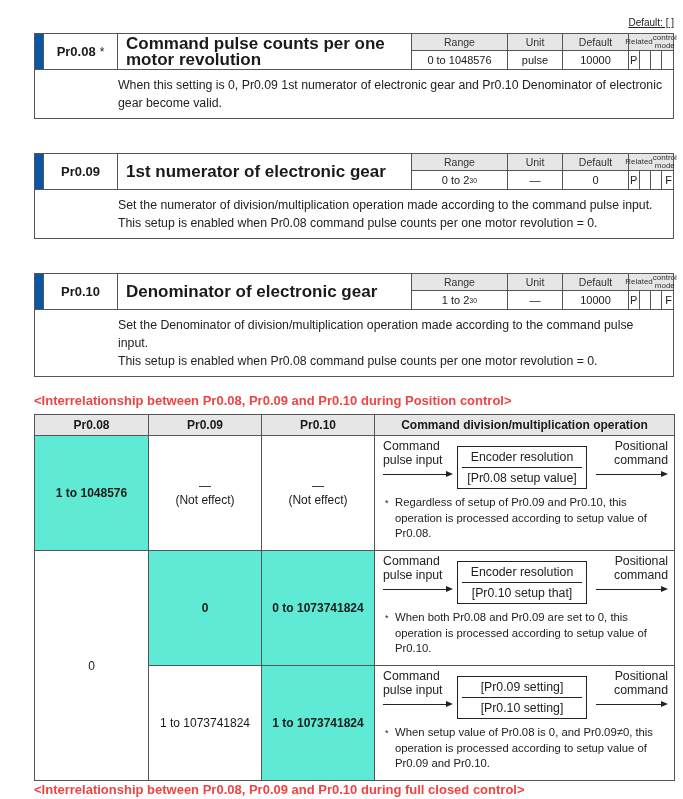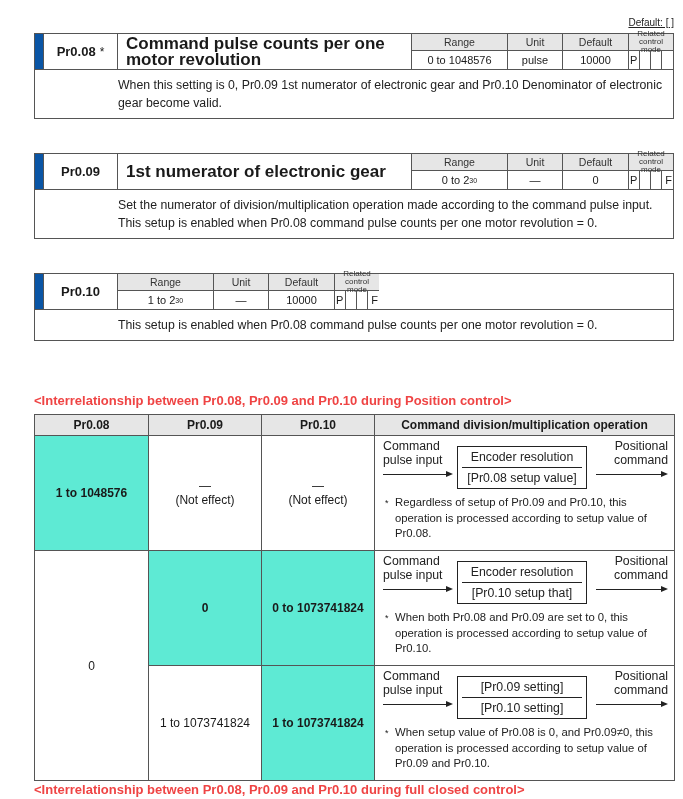--- a/index.html
+++ b/index.html
@@ -9,21 +9,21 @@
     .default-note { position: absolute; left: 600px; top: 17px; width: 74px; text-align: right; font-size: 10px; color: #222; text-decoration: underline; }
 
     .param { position: absolute; left: 34px; width: 640px; border: 1px solid #555; }
     .param-head { display: flex; height: 36px; border-bottom: 1px solid #555; }
     .param-accent { width: 9px; background: #0a55a5; border-right: 1px solid #555; }
     .param-id { width: 74px; display: flex; align-items: center; justify-content: center; font-weight: bold; font-size: 13px; border-right: 1px solid #555; }
     .param-id .star { font-weight: normal; font-size: 12px; margin-left: 4px; }
     .param-name { flex: 1; display: flex; align-items: center; padding-left: 8px; font-weight: bold; font-size: 17px; line-height: 16px; border-right: 1px solid #555; }
     .param-grid { display: grid; grid-template-columns: 96px 55px 66px 11px 11px 11px 11px; grid-template-rows: 17px 18px; }
     .gh { background: #e6e6e6; font-size: 10.5px; color: #333; display: flex; align-items: center; justify-content: center; border-right: 1px solid #555; border-bottom: 1px solid #555; }
-    .gh.rel { grid-column: 4 / span 4; font-size: 8px; line-height: 8px; text-align: center; border-right: none; flex-direction: column; }
+    .gh.rel { grid-column: 4 / span 4; font-size: 8px; line-height: 8px; text-align: center; border-right: none; flex-direction: row; }
     .gv { font-size: 11px; display: flex; align-items: center; justify-content: center; border-right: 1px solid #555; }
     .gv.mode { font-size: 11px; justify-content: flex-start; padding-left: 1px; }
     .gv.last { border-right: none; }
     .param-desc { padding: 6px 10px 6px 83px; font-size: 12.3px; line-height: 18px; color: #222; }
 
     .section-title { position: absolute; left: 34px; font-weight: bold; font-size: 13px; color: #ef4444; }
 
     .rel-table { position: absolute; left: 34px; top: 414px; width: 640px; border-collapse: collapse; table-layout: fixed; }
     .rel-table th, .rel-table td { border: 1px solid #555; font-size: 12px; text-align: center; vertical-align: middle; }
     .rel-table th { background: #e6e6e6; height: 21px; font-weight: bold; font-size: 12px; }
@@ -109,20 +109,21 @@
     <div>This setup is enabled when Pr0.08 command pulse counts per one motor revolution = 0.</div>
   </div>
 </div>
 
 <div class="param" style="top:273px;">
   <div class="param-head">
     <div class="param-accent"></div>
     <div class="param-id">
       <span>Pr0.10</span>
     </div>
+    <div class="param-name">Denominator of electronic gear</div>
     <div class="param-grid">
       <div class="gh">Range</div>
       <div class="gh">Unit</div>
       <div class="gh">Default</div>
       <div class="gh rel">
           <span>Related</span>
           <span>control mode</span>
         </div>
       <div class="gv">
           <span>1 to 2</span>
@@ -130,20 +131,21 @@
         </div>
       <div class="gv">—</div>
       <div class="gv">10000</div>
       <div class="gv mode">P</div>
       <div class="gv mode"></div>
       <div class="gv mode"></div>
       <div class="gv mode last" style="justify-content:flex-end;padding-right:1px;">F</div>
     </div>
   </div>
   <div class="param-desc">
+    <div>Set the Denominator of division/multiplication operation made according to the command pulse input.</div>
     <div>This setup is enabled when Pr0.08 command pulse counts per one motor revolution = 0.</div>
   </div>
 </div>
 
 <div class="section-title" style="top:393px;">&lt;Interrelationship between Pr0.08, Pr0.09 and Pr0.10 during Position control&gt;</div>
 
 <table class="rel-table">
   <colgroup>
     <col style="width:114px;">
     <col style="width:113px;">

